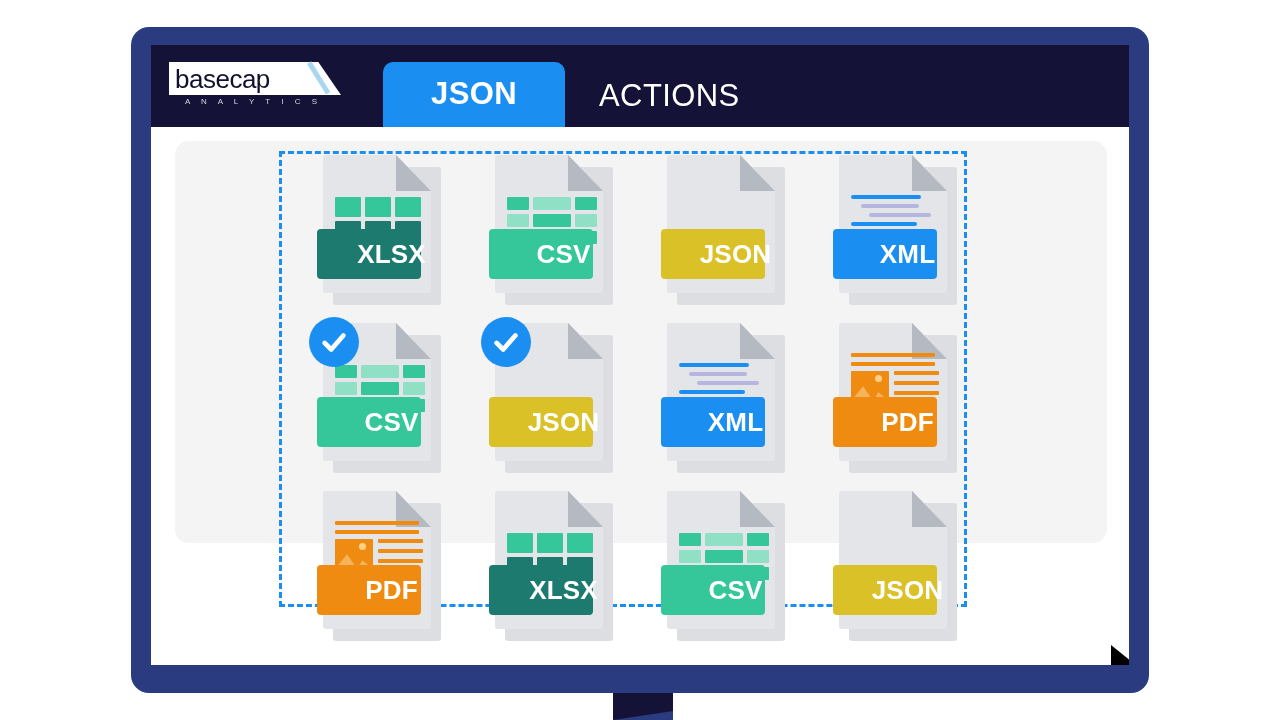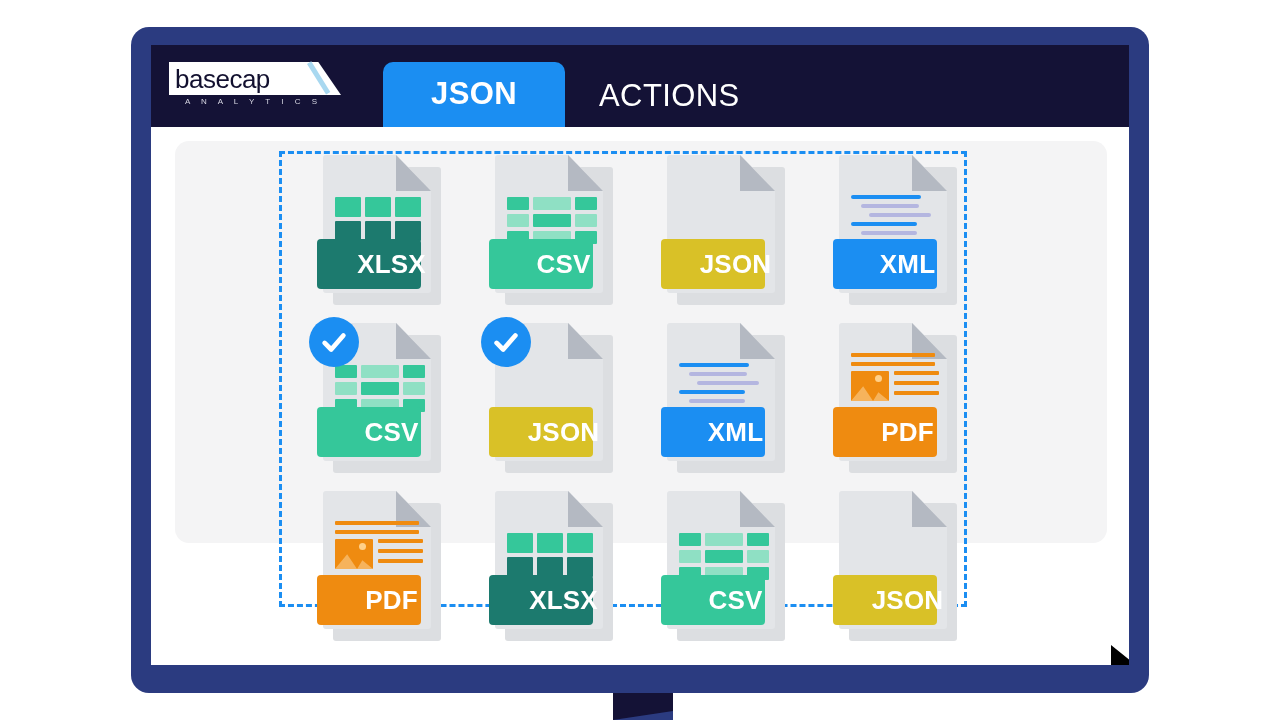--- a/index.html
+++ b/index.html
@@ -172,21 +172,21 @@
   .file-fold {
     position: absolute;
     left: 73px; top: 0;
     width: 35px; height: 36px;
     background: #b4b9c2;
     clip-path: polygon(0 0, 100% 100%, 0 100%);
   }
 
   .file-badge {
     position: absolute;
-    left: -6px; bottom: 16px;
+    left: -6px; bottom: 26px;
     width: 104px; height: 50px;
     border-radius: 4px;
     display: flex;
     align-items: center;
     justify-content: center;
     color: #ffffff;
     font-size: 26px;
     font-weight: 800;
     letter-spacing: 0.2px;
     z-index: 3;

